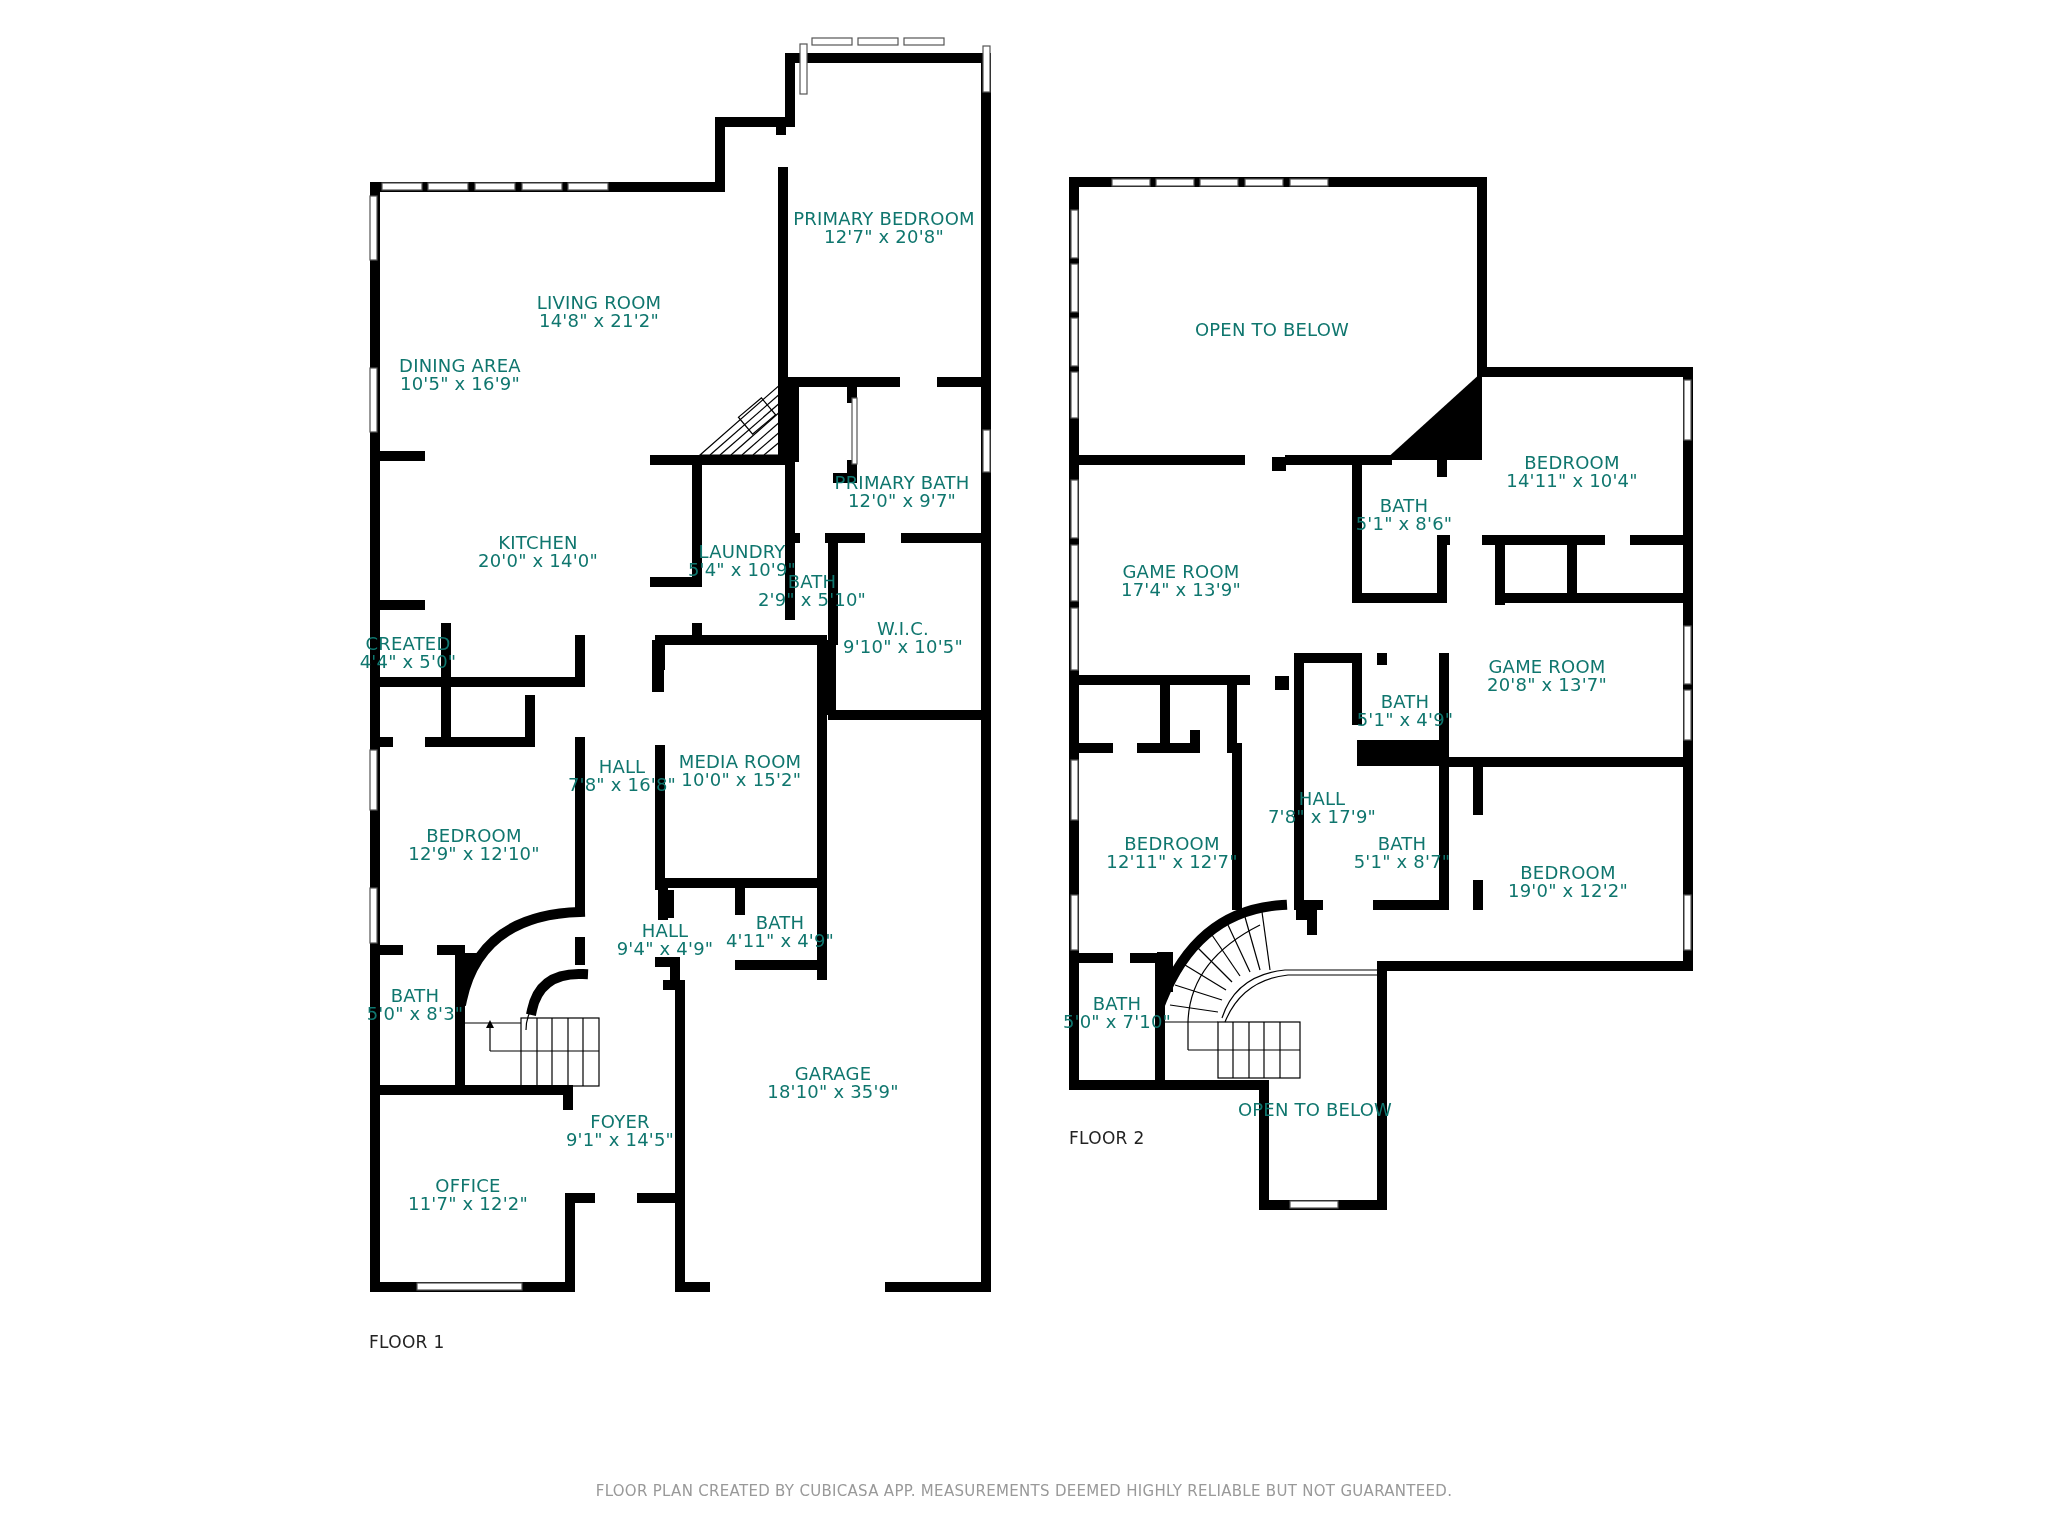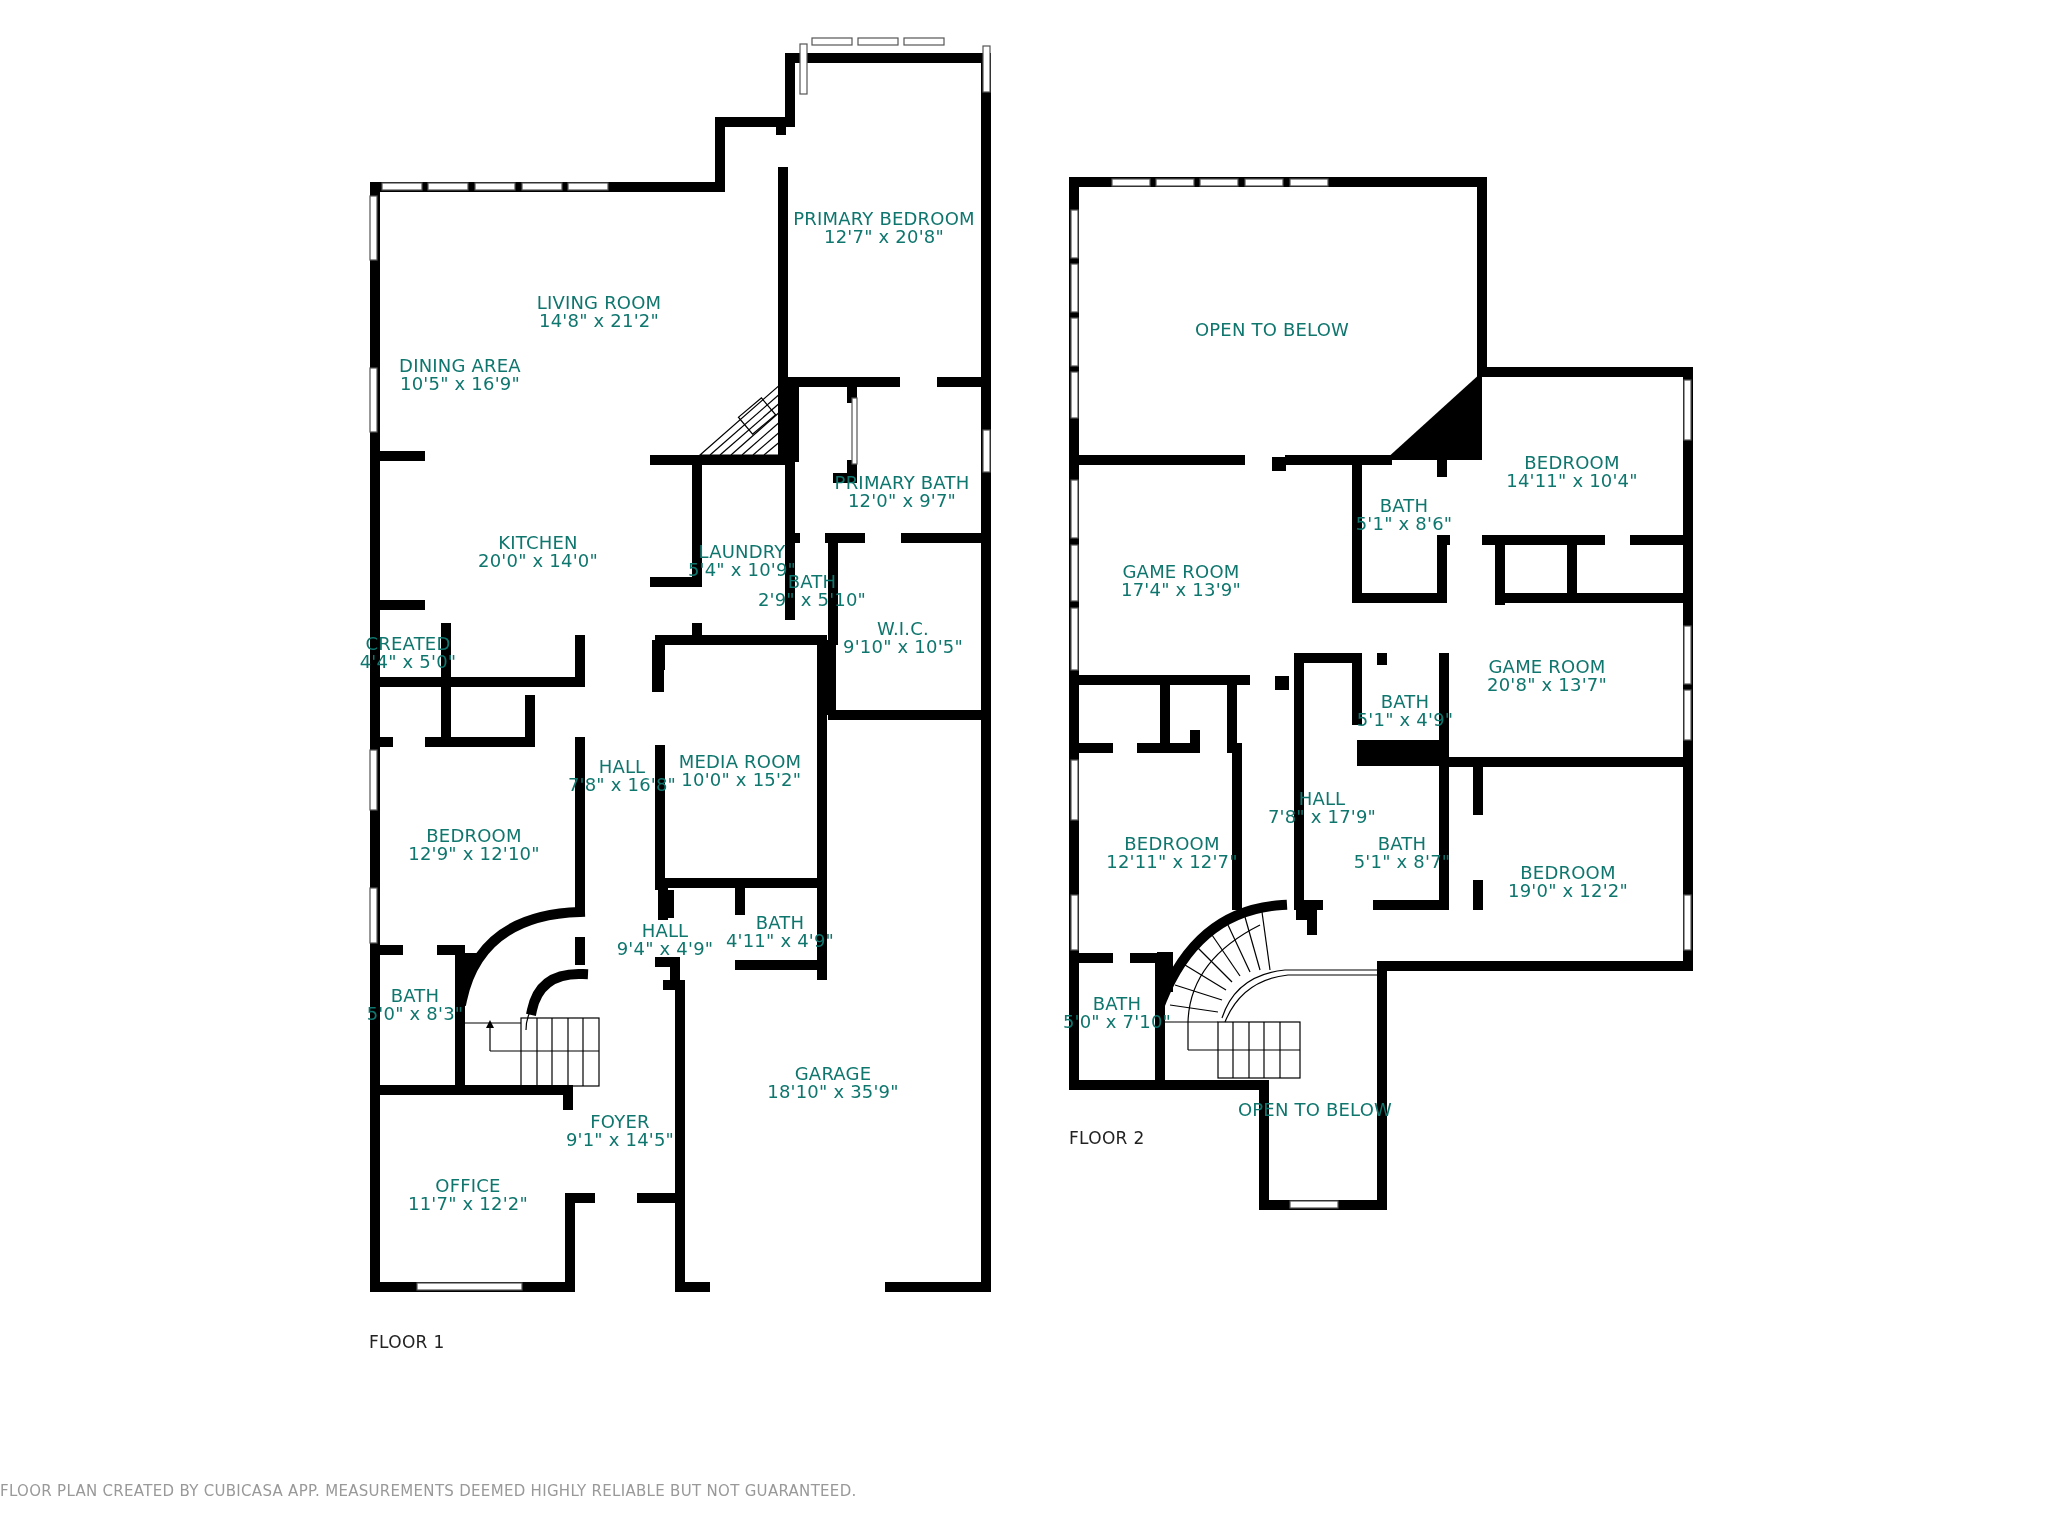--- a/index.html
+++ b/index.html
@@ -5,21 +5,21 @@
   html, body { margin:0; padding:0; background:#ffffff; }
   body { width:2048px; height:1536px; position:relative; overflow:hidden; font-family:"DejaVu Sans", sans-serif; }
   #plan { position:absolute; left:0; top:0; width:2048px; height:1536px; }
   .wall { fill:none; stroke:#000; stroke-width:10; stroke-linecap:square; stroke-linejoin:miter; }
   .thin { fill:none; stroke:#000; stroke-width:1.2; }
   .win { fill:#fff; stroke:#555; stroke-width:1.2; }
   .fill { fill:#000; }
   .room-label { position:absolute; transform:translate(-50%,-50%); text-align:center; color:#0f766e; font-size:18px; line-height:18px; white-space:nowrap; letter-spacing:0.2px; }
   .room-label .nm, .room-label .dm { display:block; }
   .floor-label { position:absolute; font-size:17px; color:#222; letter-spacing:0.3px; }
-  .footer { position:absolute; left:0; width:2048px; top:1482px; text-align:left; font-size:15px; color:#999; letter-spacing:0.3px; }
+  .footer { position:absolute; left:0; width:2048px; top:1482px; text-align:center; font-size:15px; color:#999; letter-spacing:0.3px; }
 </style>
 </head>
 <body>
 
 <svg id="plan" viewBox="0 0 2048 1536" xmlns="http://www.w3.org/2000/svg">
 
   <g>
 
     <path class="wall" d="M375,187 L375,1287 L570,1287 L570,1198"></path>
 

